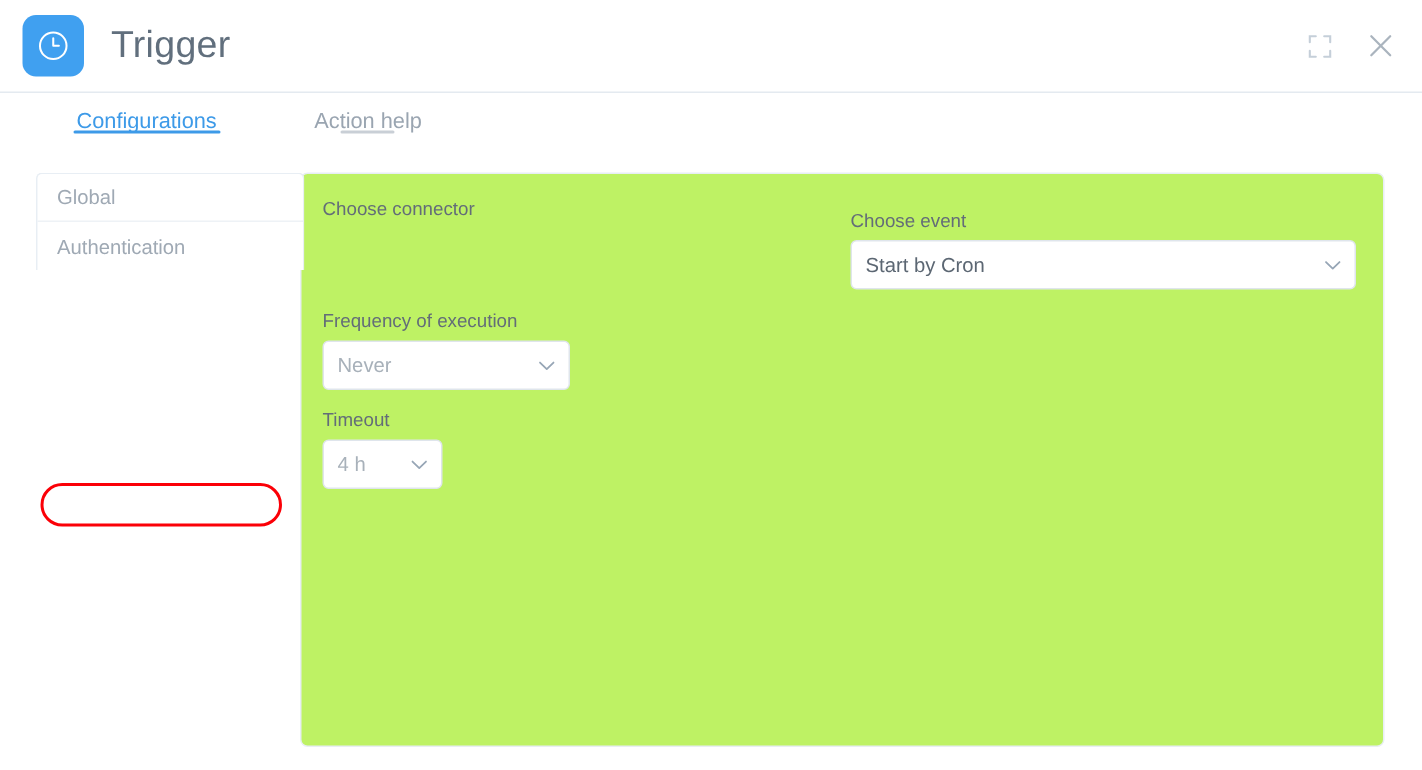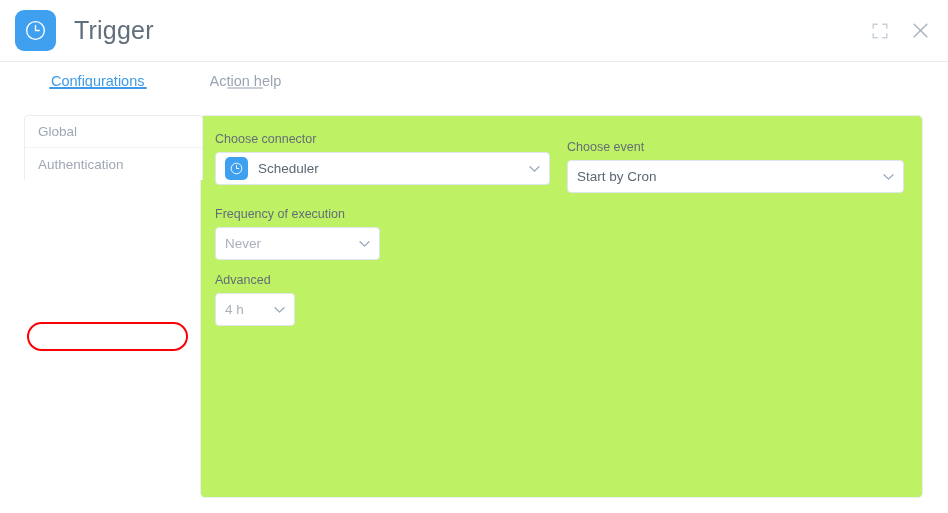--- a/index.html
+++ b/index.html
@@ -271,34 +271,20 @@
   </div>
 
   <div class="body-area">
 
     <div class="content-panel">
       <div class="form">
 
         <div class="row">
           <div class="col-left">
             <div class="field-label">Choose connector</div>
-            <div class="select w-full">
-              <span class="conn-icon">
-                <svg width="15" height="15" viewBox="0 0 24 24" fill="none">
-                  <circle cx="12" cy="12" r="8.5" stroke="#ffffff" stroke-width="1.5"></circle>
-                  <path d="M12 7.2 V12 H15.6" stroke="#ffffff" stroke-width="1.5" stroke-linecap="round" stroke-linejoin="round"></path>
-                </svg>
-              </span>
-              <span class="value">Scheduler</span>
-              <span class="chev">
-                <svg width="11" height="7" viewBox="0 0 11 7" fill="none">
-                  <path d="M1 1.2 L5.5 5.6 L10 1.2" stroke="#97a6b6" stroke-width="1.2" stroke-linecap="round" stroke-linejoin="round"></path>
-                </svg>
-              </span>
-            </div>
           </div>
 
           <div class="col-right">
             <div class="field-label">Choose event</div>
             <div class="select w-full">
               <span class="value">Start by Cron</span>
               <span class="chev">
                 <svg width="11" height="7" viewBox="0 0 11 7" fill="none">
                   <path d="M1 1.2 L5.5 5.6 L10 1.2" stroke="#97a6b6" stroke-width="1.2" stroke-linecap="round" stroke-linejoin="round"></path>
                 </svg>
@@ -317,21 +303,21 @@
               <svg width="11" height="7" viewBox="0 0 11 7" fill="none">
                 <path d="M1 1.2 L5.5 5.6 L10 1.2" stroke="#97a6b6" stroke-width="1.2" stroke-linecap="round" stroke-linejoin="round"></path>
               </svg>
             </span>
           </div>
         </div>
 
         <div class="spacer-13"></div>
 
         <div>
-          <div class="field-label">Advanced</div>
+          <div class="field-label">Timeout</div>
           <div class="select w-timeout">
             <span class="value placeholder">4 h</span>
             <span class="chev">
               <svg width="11" height="7" viewBox="0 0 11 7" fill="none">
                 <path d="M1 1.2 L5.5 5.6 L10 1.2" stroke="#97a6b6" stroke-width="1.2" stroke-linecap="round" stroke-linejoin="round"></path>
               </svg>
             </span>
           </div>
         </div>
 

